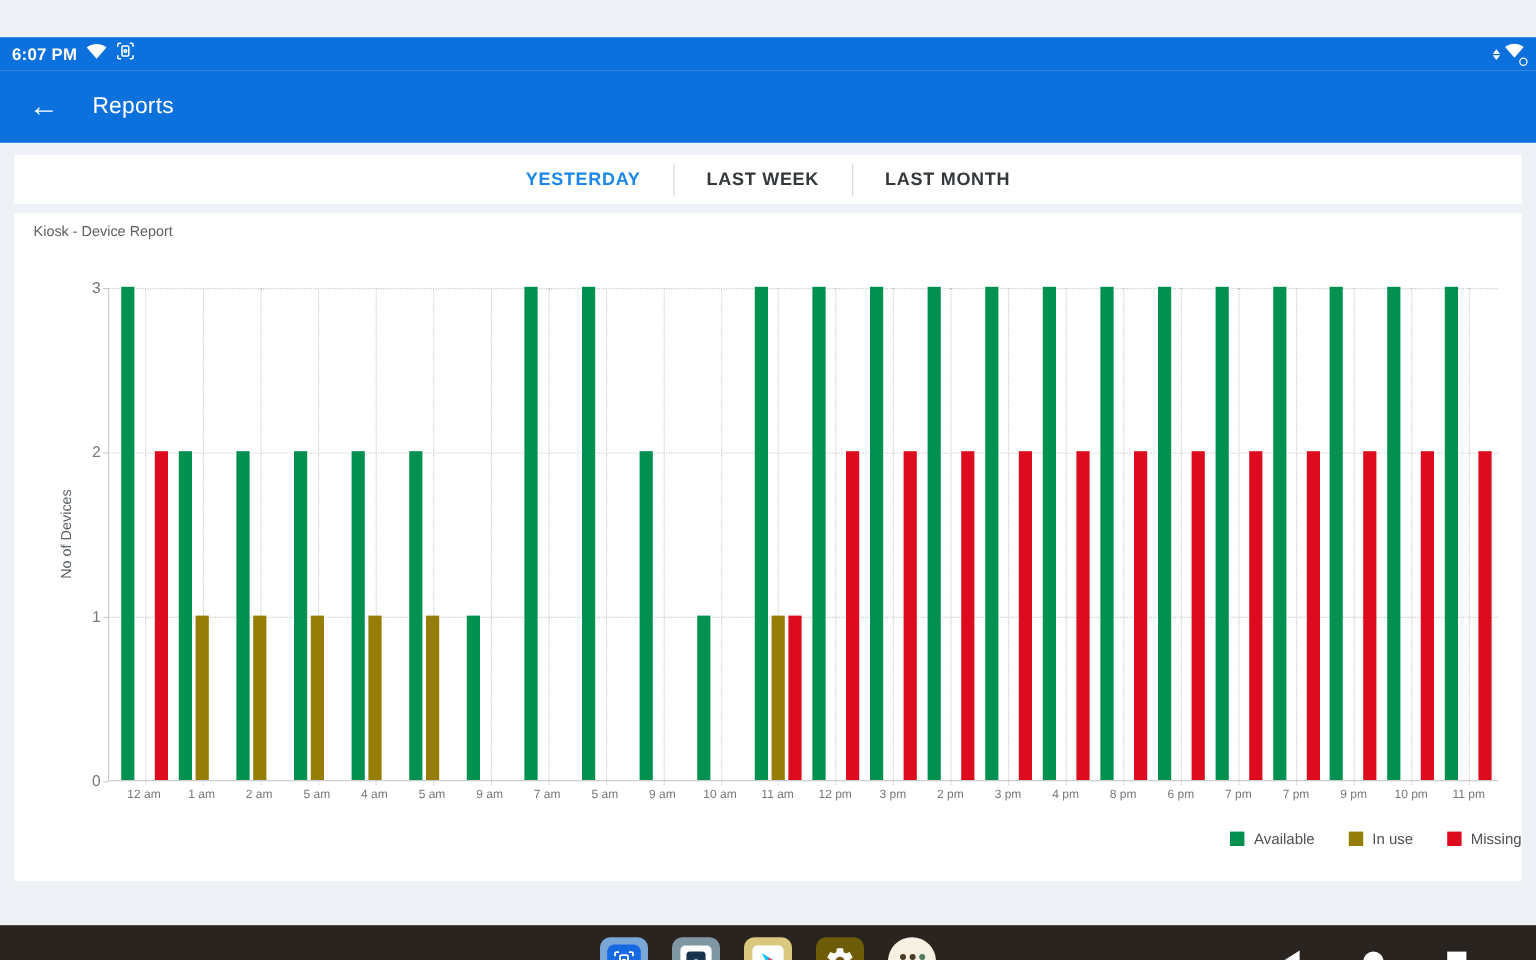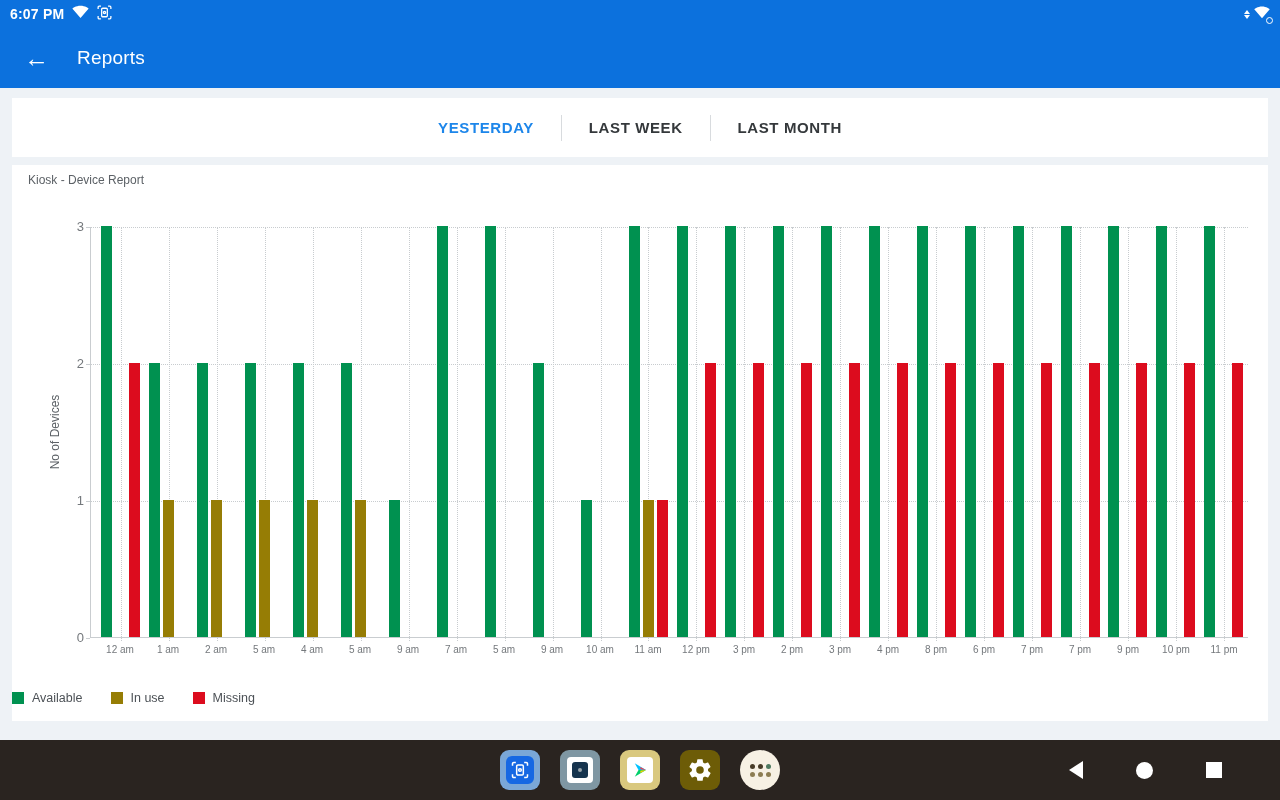--- a/index.html
+++ b/index.html
@@ -1,54 +1,54 @@
 <!DOCTYPE html>
 <html><head>
 <meta charset="utf-8">
 <style>
   * { margin:0; padding:0; box-sizing:border-box; }
   html,body { width:1280px; height:800px; overflow:hidden; }
   body { font-family:"Liberation Sans", sans-serif; background:#eef2f6; }
   .screen { position:relative; width:1280px; height:800px; background:#eef2f6; }
 
   
-  .status-bar { height:28px; background:#0c71dd; color:#fff; display:flex; align-items:center; padding:0 10px; }
+  .status-bar { height:28px; background:#0c71dd; color:#fff; display:flex; align-items:center; padding:0 10px;margin-top:31px; }
   .status-time { font-size:14px; font-weight:bold; letter-spacing:.2px; }
   .status-icons-left { display:flex; align-items:center; gap:7px; margin-left:8px; }
   .status-right { margin-left:auto; display:flex; align-items:center; gap:4px; }
   .updown { display:flex; flex-direction:column; gap:1px; align-items:center; }
   .tri-up { width:0; height:0; border-left:3px solid transparent; border-right:3px solid transparent; border-bottom:4px solid #fff; }
   .tri-dn { width:0; height:0; border-left:3px solid transparent; border-right:3px solid transparent; border-top:4px solid #fff; }
   .app-bar { height:60px; background:#0c71dd; display:flex; align-items:center; padding-left:24px; color:#fff; }
   .back-arrow { font-size:25px; line-height:1; cursor:pointer; }
   .app-title { font-size:19px; margin-left:28px; letter-spacing:.2px; }
 
   
-  .tab-card { margin:10px 12px 0; height:59px; background:#fff; display:flex; align-items:center; justify-content:center; }
+  .tab-card { margin:10px 12px 0; height:41px; background:#fff; display:flex; align-items:center; justify-content:center; }
   .tab { font-size:15px; font-weight:bold; letter-spacing:.6px; color:#34383b; padding:0 27px; cursor:pointer; }
   .tab.active { color:#1d86ea; }
   .tab-divider { width:1px; height:26px; background:#d8dbde; }
 
   .chart-card { margin:8px 12px 0; height:556px; background:#fff; position:relative; }
   .chart-title { position:absolute; top:8px; left:16px; font-size:12px; color:#5c6166; }
   .y-axis-label { position:absolute; left:-22px; top:260px; width:130px; text-align:center;
                   transform:rotate(-90deg); font-size:12px; color:#5c6166; }
 
   .plot { position:absolute; left:78px; top:62px; width:1158px; height:411px;
           border-left:1px solid #c9cdd0; border-bottom:1px solid #c9cdd0; }
   .hgrid { position:absolute; left:0; right:0; height:0; border-top:1px dotted #c8cccf; }
   .groups { position:absolute; left:6px; right:0; top:0; bottom:0; display:flex; }
   .group { flex:1; position:relative; display:flex; align-items:flex-end; justify-content:center; gap:3px; }
   .vgrid { position:absolute; left:50%; top:0; bottom:-4px; width:0; border-left:1px dotted #c8cccf; }
   .bar { width:11px; position:relative; z-index:2; }
   .ytick-label { position:absolute; width:26px; text-align:right; font-size:13px; color:#74787c; }
   .ytick-mark { position:absolute; width:4px; height:0; border-top:1px solid #c9cdd0; }
   .x-labels { position:absolute; left:84px; top:479px; width:1152px; display:flex; }
   .x-label { flex:1; text-align:center; font-size:10px; color:#74787c; }
-  .legend { position:absolute; left:0; right:0; top:514px; display:flex; justify-content:flex-start; gap:28px;margin-top:12px; }
+  .legend { position:absolute; left:0; right:0; top:514px; display:flex; justify-content:flex-end; gap:28px; }
   .legend-item { display:flex; align-items:center; gap:8px; cursor:pointer; }
   .legend-swatch { width:12px; height:12px; }
   .legend-text { font-size:12.5px; color:#4c5156; }
 
   
   .taskbar { position:absolute; left:0; bottom:0; width:1280px; height:60px; background:#2a2420; }
   .apps { position:absolute; left:50%; top:50%; transform:translate(-50%,-50%); display:flex; gap:20px; align-items:center; }
   .app-icon { width:40px; height:40px; border-radius:9px; display:flex; align-items:center; justify-content:center; cursor:pointer; }
   .app-kiosk { background:#7aa7d7; }
   .kiosk-inner { width:28px; height:28px; border-radius:6px; background:#1668e3; display:flex; align-items:center; justify-content:center; }

